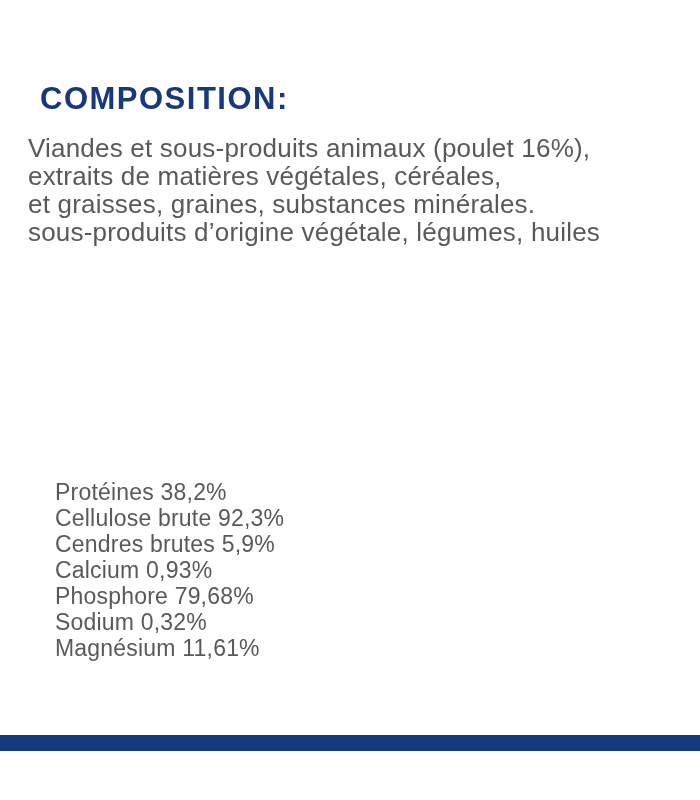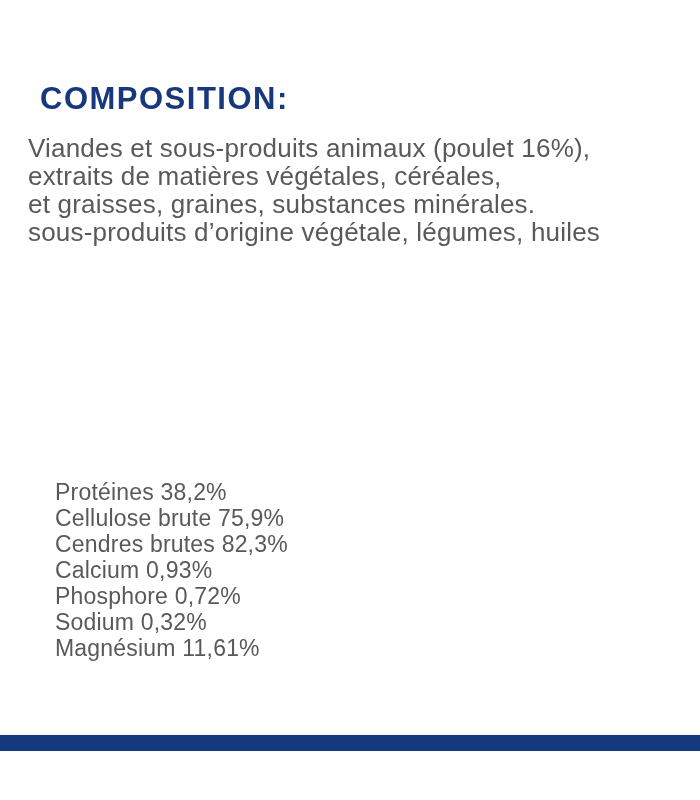--- a/index.html
+++ b/index.html
@@ -71,24 +71,24 @@
     <div>Viandes et sous-produits animaux (poulet 16%),</div>
     <div>extraits de matières végétales, céréales,</div>
     <div>et graisses, graines, substances minérales.</div>
     <div>sous-produits d’origine végétale, légumes, huiles</div>
   </div>
 
 
   <div class="col col-left">
     <ul>
       <li>Protéines 38,2%</li>
-      <li>Cellulose brute 75,9%</li>
-      <li>Cendres brutes 82,3%</li>
+      <li>Cellulose brute 92,3%</li>
+      <li>Cendres brutes 5,9%</li>
       <li>Calcium 0,93%</li>
-      <li>Phosphore 0,72%</li>
+      <li>Phosphore 79,68%</li>
       <li>Sodium 0,32%</li>
       <li>Magnésium 11,61%</li>
     </ul>
   </div>
 
 
   <div class="bottom-bar"></div>
 
 </div>
 

